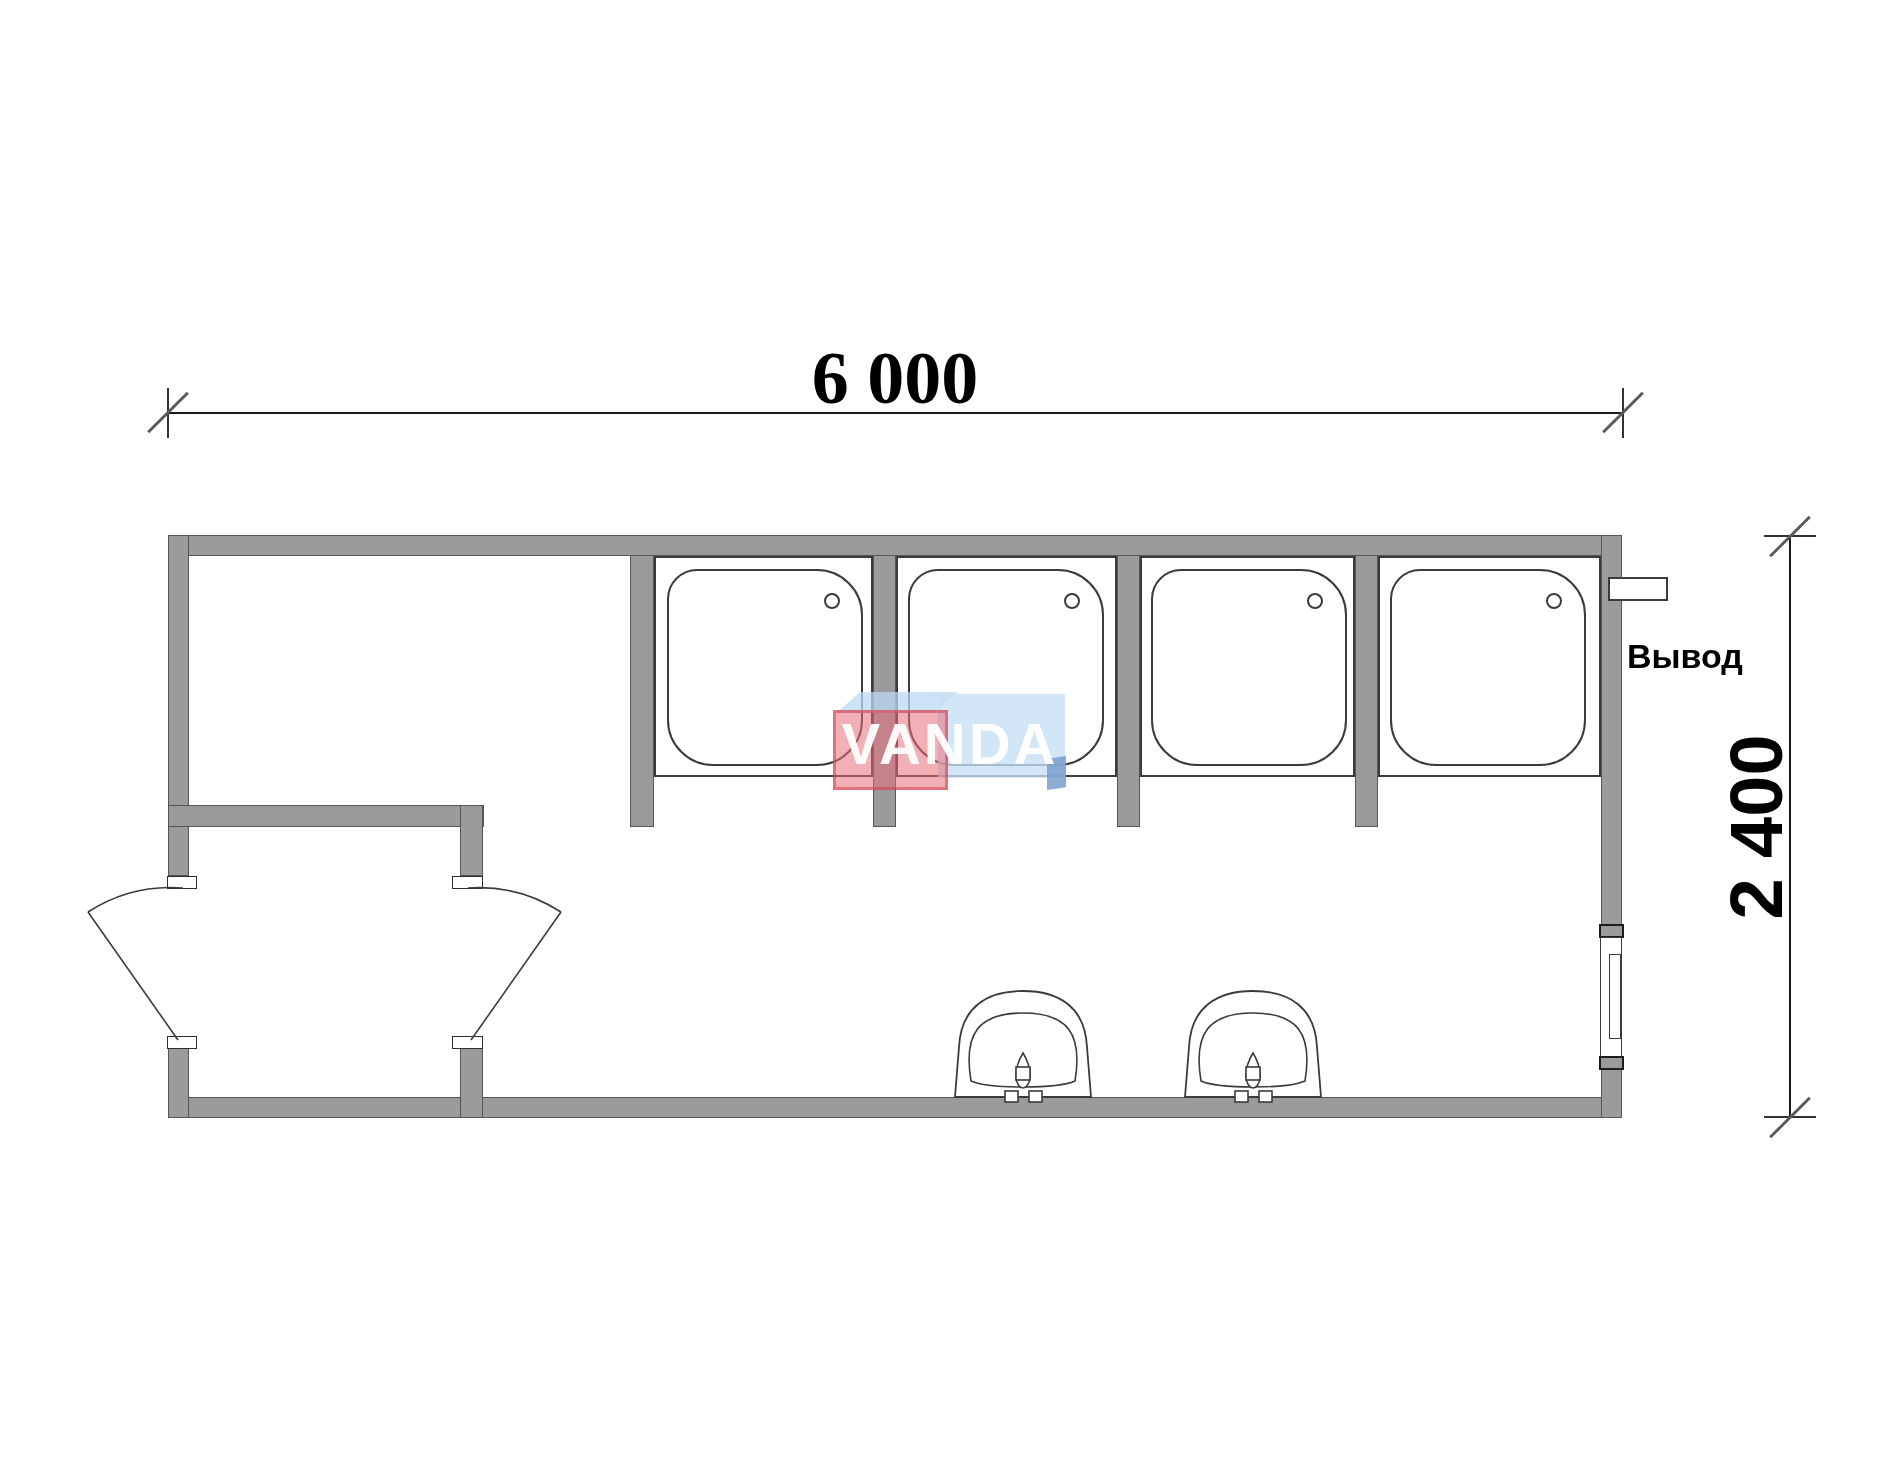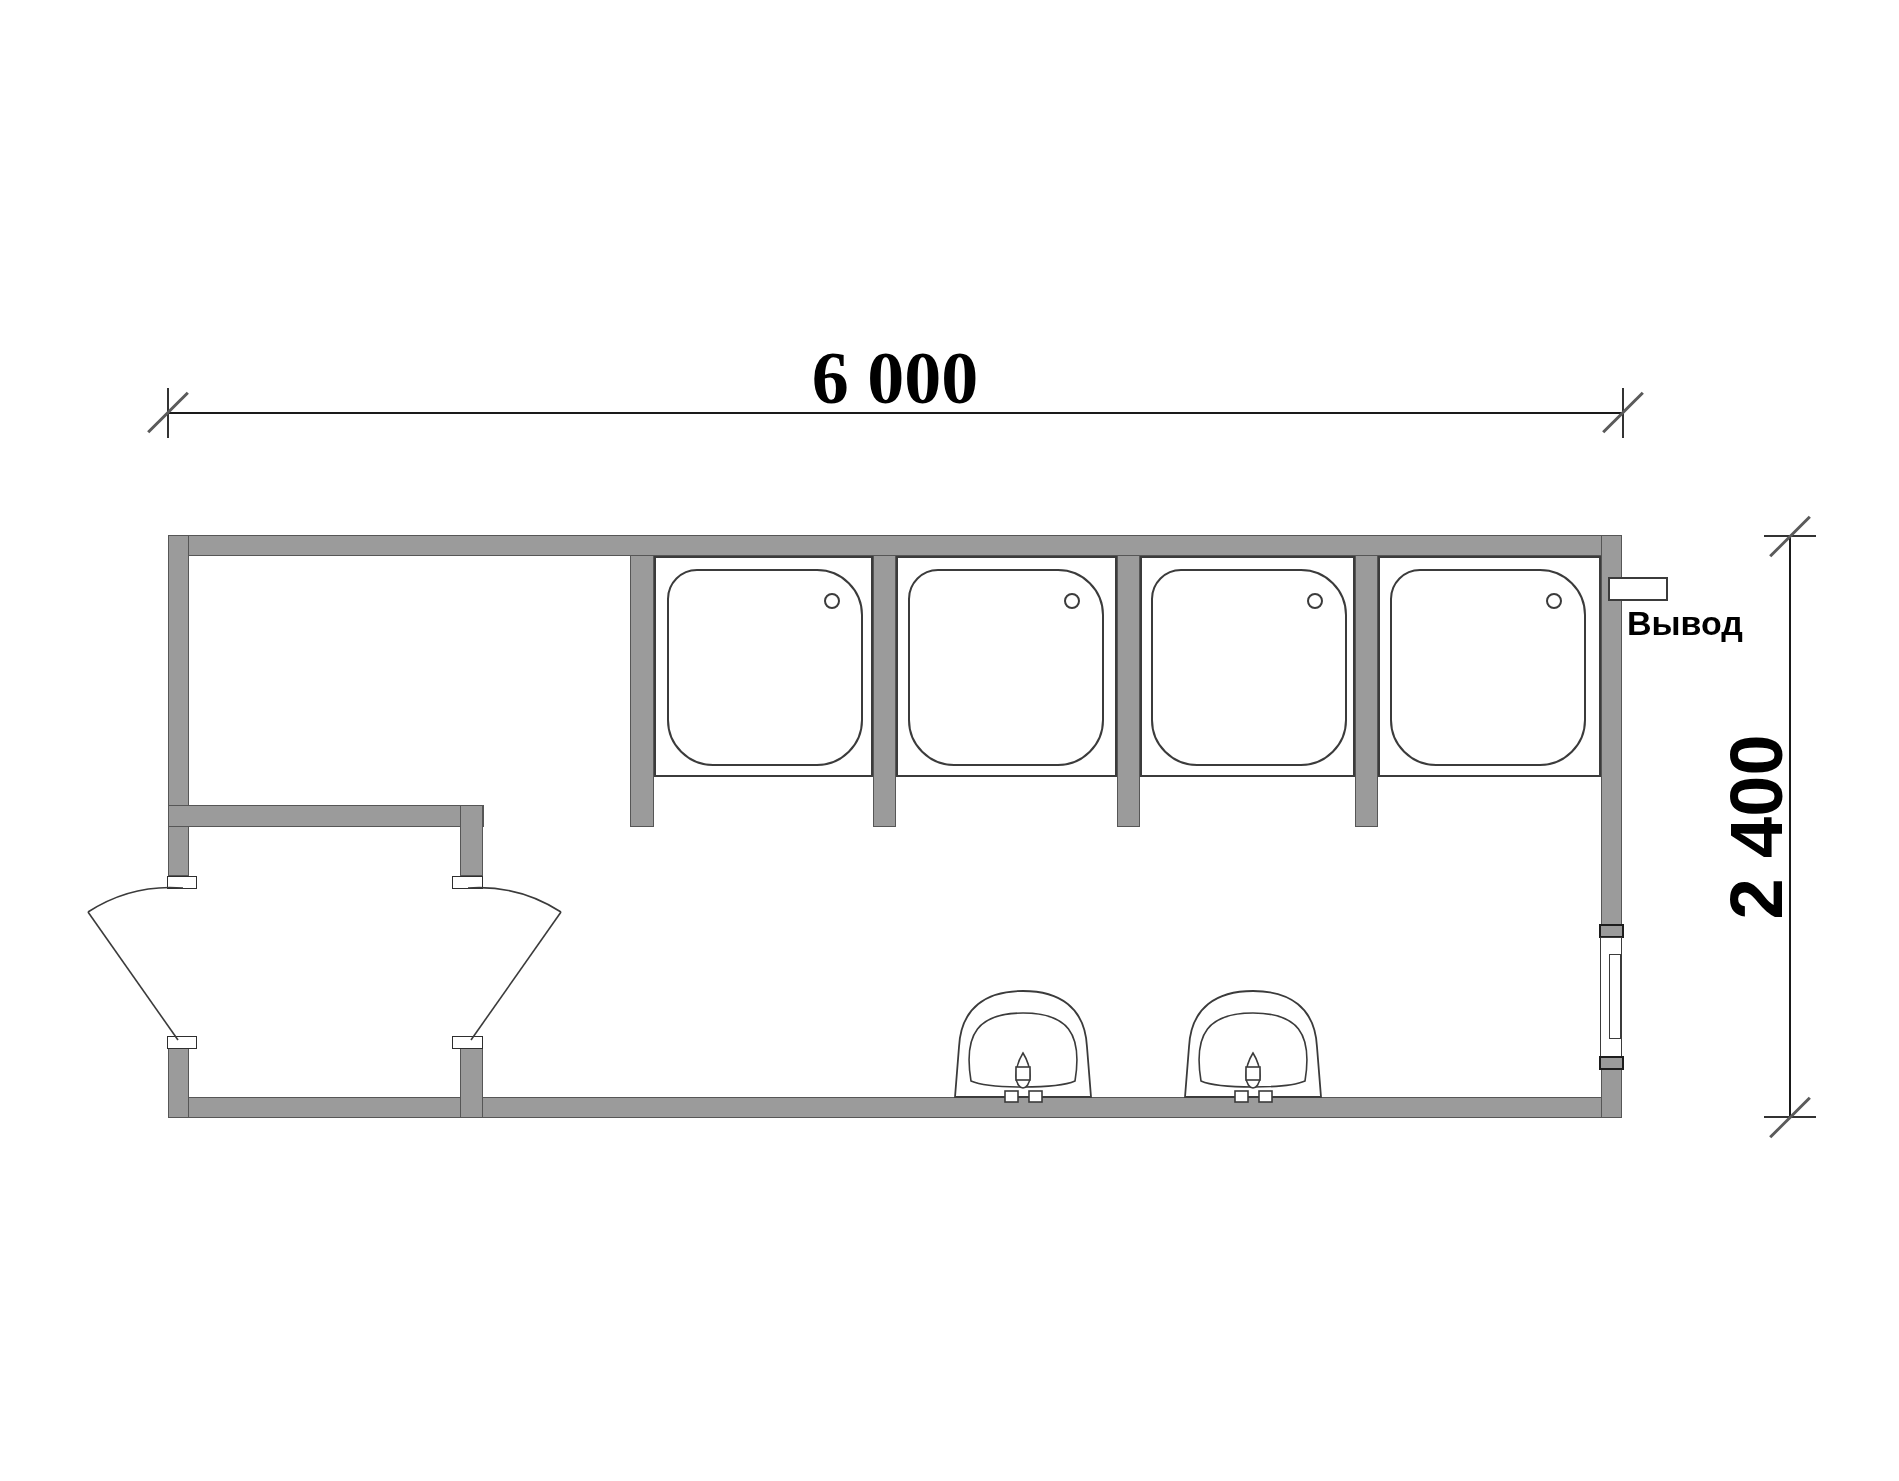--- a/index.html
+++ b/index.html
@@ -79,21 +79,21 @@
   <div class="cabin" style="left:1378px;top:556px;width:223px;height:221px;"></div>
   <div class="tray" style="left:1390px;top:569px;width:196px;height:197px;"></div>
   <div class="drain" style="left:1546px;top:593px;"></div>
 
   <div class="wjamb" style="left:1599px;top:924px;width:25px;height:14px;"></div>
   <div class="pane" style="left:1600px;top:937px;width:22px;height:120px;"></div>
   <div class="pane" style="left:1609px;top:954px;width:12px;height:85px;"></div>
   <div class="wjamb" style="left:1599px;top:1056px;width:25px;height:14px;"></div>
 
   <div class="pane" style="left:1608px;top:577px;width:60px;height:24px;border-width:2px;"></div>
-  <div class="label" style="left:1627px;top:603px;">Вывод</div>
+  <div class="label" style="left:1627px;top:636px;">Вывод</div>
 
   <div class="jamb" style="left:167px;top:876px;width:30px;height:13px;"></div>
   <div class="jamb" style="left:167px;top:1036px;width:30px;height:13px;"></div>
   <div class="jamb" style="left:452px;top:876px;width:31px;height:13px;"></div>
   <div class="jamb" style="left:452px;top:1036px;width:31px;height:13px;"></div>
 
   <svg style="left:70px;top:870px;" width="520" height="190" viewBox="0 0 520 190">
     <path d="M113,18 A152,152 0 0 0 18,42" fill="none" stroke="#3b3b3b" stroke-width="1.6"></path>
     <path d="M18,42 L108,170" fill="none" stroke="#3b3b3b" stroke-width="1.6"></path>
   </svg>
@@ -112,14 +112,25 @@
   </svg>
   <svg style="left:1175px;top:977px;" width="160" height="128" viewBox="0 0 160 128">
     <path d="M10,120 L14,70 C16,30 42,14 78,14 C114,14 140,30 142,70 L146,120 Z" fill="#fff" stroke="#3b3b3b" stroke-width="1.8"></path>
     <path d="M26,104 C18,56 34,36 78,36 C122,36 138,56 130,104 C112,112 44,112 26,104 Z" fill="#fff" stroke="#3b3b3b" stroke-width="1.6"></path>
     <path d="M78,76 C83,84 85,92 85,99 C85,107 81,111 78,111 C75,111 71,107 71,99 C71,92 73,84 78,76 Z" fill="#fff" stroke="#3b3b3b" stroke-width="1.6"></path>
     <rect x="71" y="90" width="14" height="13" fill="#fff" stroke="#3b3b3b" stroke-width="1.6"></rect>
     <rect x="60" y="114" width="13" height="11" fill="#fff" stroke="#3b3b3b" stroke-width="1.6"></rect>
     <rect x="84" y="114" width="13" height="11" fill="#fff" stroke="#3b3b3b" stroke-width="1.6"></rect>
   </svg>
 
+  <div class="abs" style="left:820px;top:680px;width:260px;height:120px;">
+    <div class="abs" style="left:16px;top:12px;width:122px;height:21px;background:var(--logo-top);
+                clip-path:polygon(20% 0,100% 0,80% 100%,0 100%);"></div>
+    <div class="abs" style="left:118px;top:14px;width:127px;height:84px;background:var(--logo-blue);"></div>
+    <div class="abs" style="left:227px;top:76px;width:19px;height:34px;background:var(--logo-blue-dark);
+                clip-path:polygon(0 8%,100% 0,100% 92%,0 100%);"></div>
+    <div class="abs" style="left:13px;top:30px;width:115px;height:80px;background:var(--logo-pink);
+                border:3px solid var(--logo-pink-border);box-sizing:border-box;"></div>
+    <div class="abs" style="left:18px;top:28px;width:224px;height:72px;line-height:72px;text-align:center;
+                font-weight:700;font-size:58px;letter-spacing:3px;color:var(--logo-text);">VANDA</div>
+  </div>
 
 </div>
 
 </body></html>

